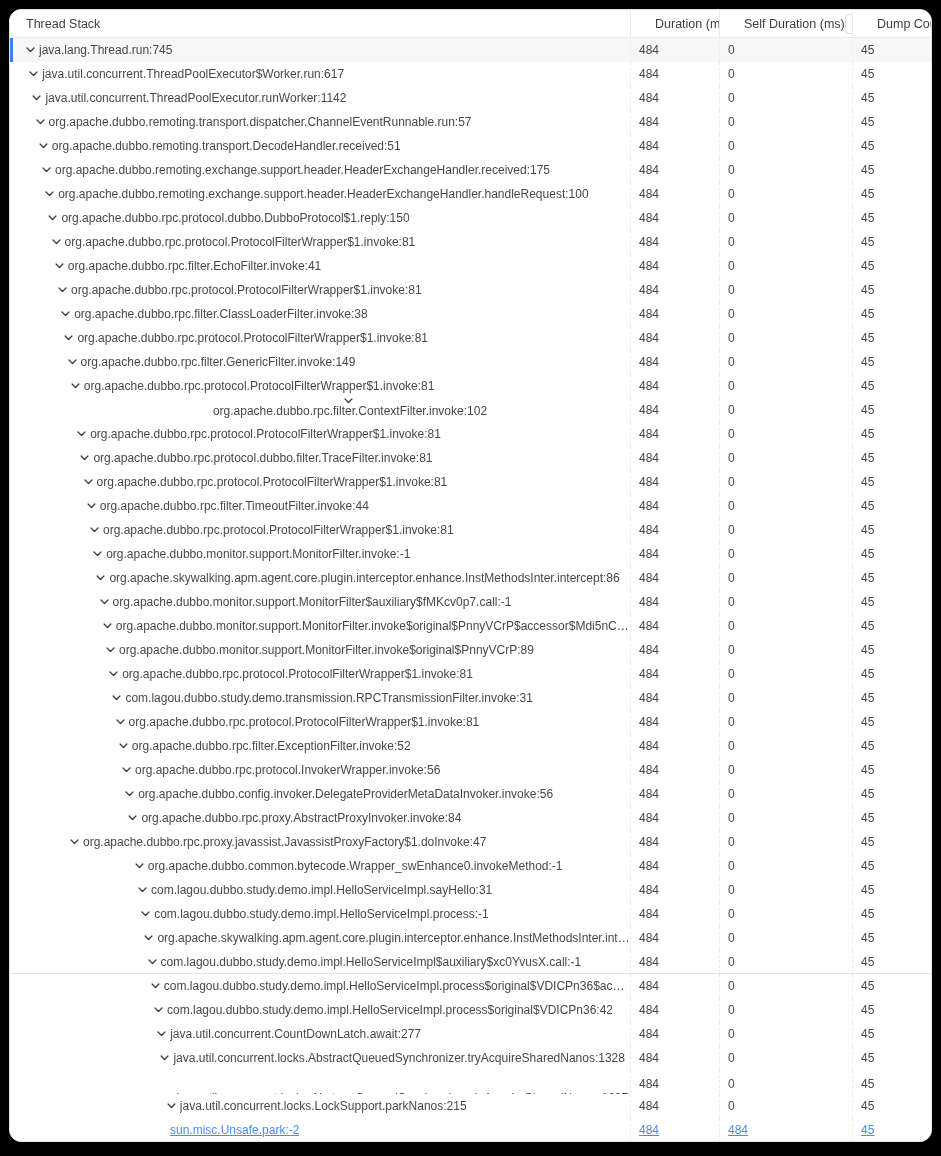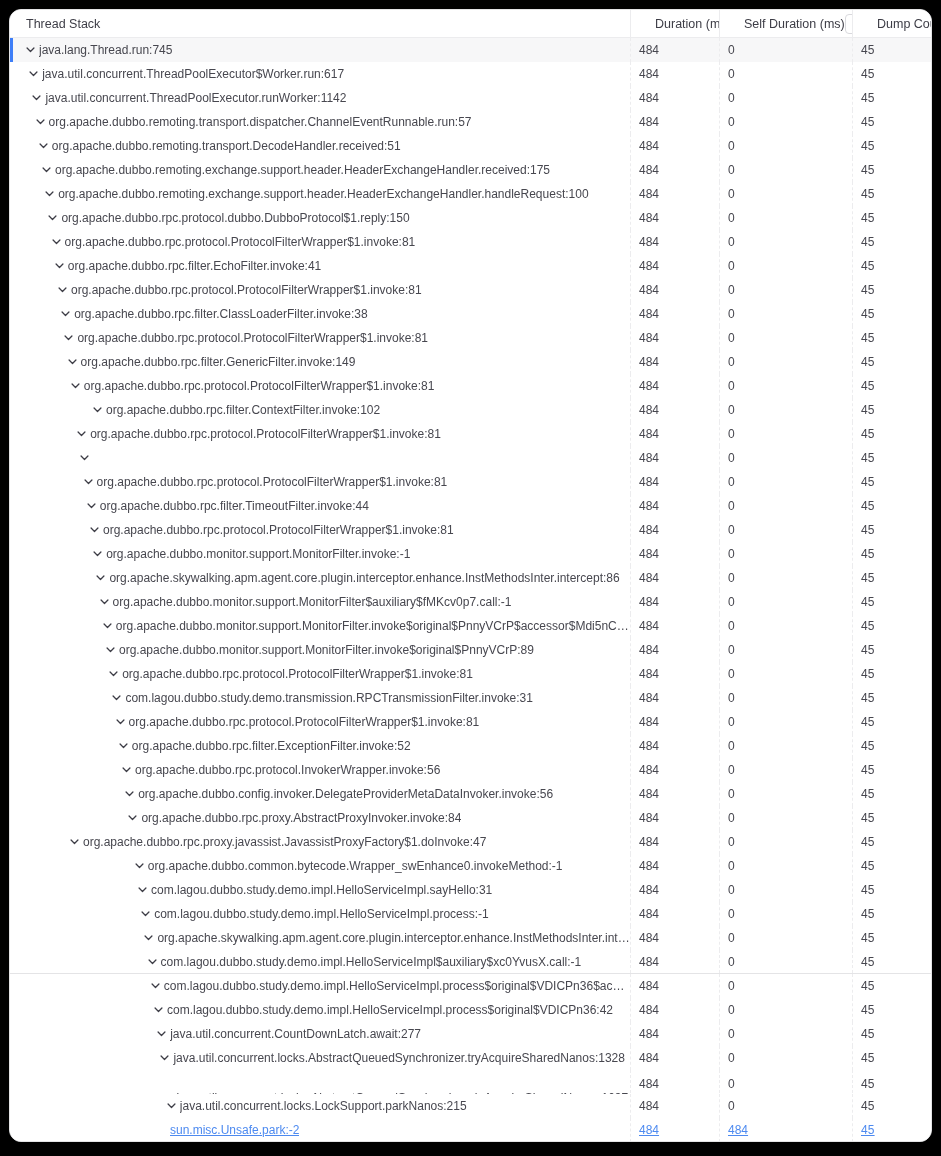--- a/index.html
+++ b/index.html
@@ -272,21 +272,21 @@
       <svg class="chevron" viewBox="0 0 10 7" aria-hidden="true">
         <path d="M1 1.2 L5 5.2 L9 1.2" fill="none" stroke="currentColor" stroke-width="1.5" stroke-linecap="round" stroke-linejoin="round"></path>
       </svg>
       <span class="stack-text">org.apache.dubbo.rpc.protocol.ProtocolFilterWrapper$1.invoke:81</span>
     </div>
     <div class="cell">484</div>
     <div class="cell">0</div>
     <div class="cell">45</div>
   </div>
       <div class="grid-row row">
-    <div class="cell tree-cell" style="padding-left: 83px;">
+    <div class="cell tree-cell" style="padding-left: 60px; flex-direction: column;">
       <svg class="chevron" viewBox="0 0 10 7" aria-hidden="true">
         <path d="M1 1.2 L5 5.2 L9 1.2" fill="none" stroke="currentColor" stroke-width="1.5" stroke-linecap="round" stroke-linejoin="round"></path>
       </svg>
       <span class="stack-text">org.apache.dubbo.rpc.filter.ContextFilter.invoke:102</span>
     </div>
     <div class="cell">484</div>
     <div class="cell">0</div>
     <div class="cell">45</div>
   </div>
       <div class="grid-row row">
@@ -298,20 +298,21 @@
     </div>
     <div class="cell">484</div>
     <div class="cell">0</div>
     <div class="cell">45</div>
   </div>
       <div class="grid-row row">
     <div class="cell tree-cell" style="padding-left: 70.4px;">
       <svg class="chevron" viewBox="0 0 10 7" aria-hidden="true">
         <path d="M1 1.2 L5 5.2 L9 1.2" fill="none" stroke="currentColor" stroke-width="1.5" stroke-linecap="round" stroke-linejoin="round"></path>
       </svg>
+      <span class="stack-text">org.apache.dubbo.rpc.protocol.dubbo.filter.TraceFilter.invoke:81</span>
     </div>
     <div class="cell">484</div>
     <div class="cell">0</div>
     <div class="cell">45</div>
   </div>
       <div class="grid-row row">
     <div class="cell tree-cell" style="padding-left: 73.6px;">
       <svg class="chevron" viewBox="0 0 10 7" aria-hidden="true">
         <path d="M1 1.2 L5 5.2 L9 1.2" fill="none" stroke="currentColor" stroke-width="1.5" stroke-linecap="round" stroke-linejoin="round"></path>
       </svg>

